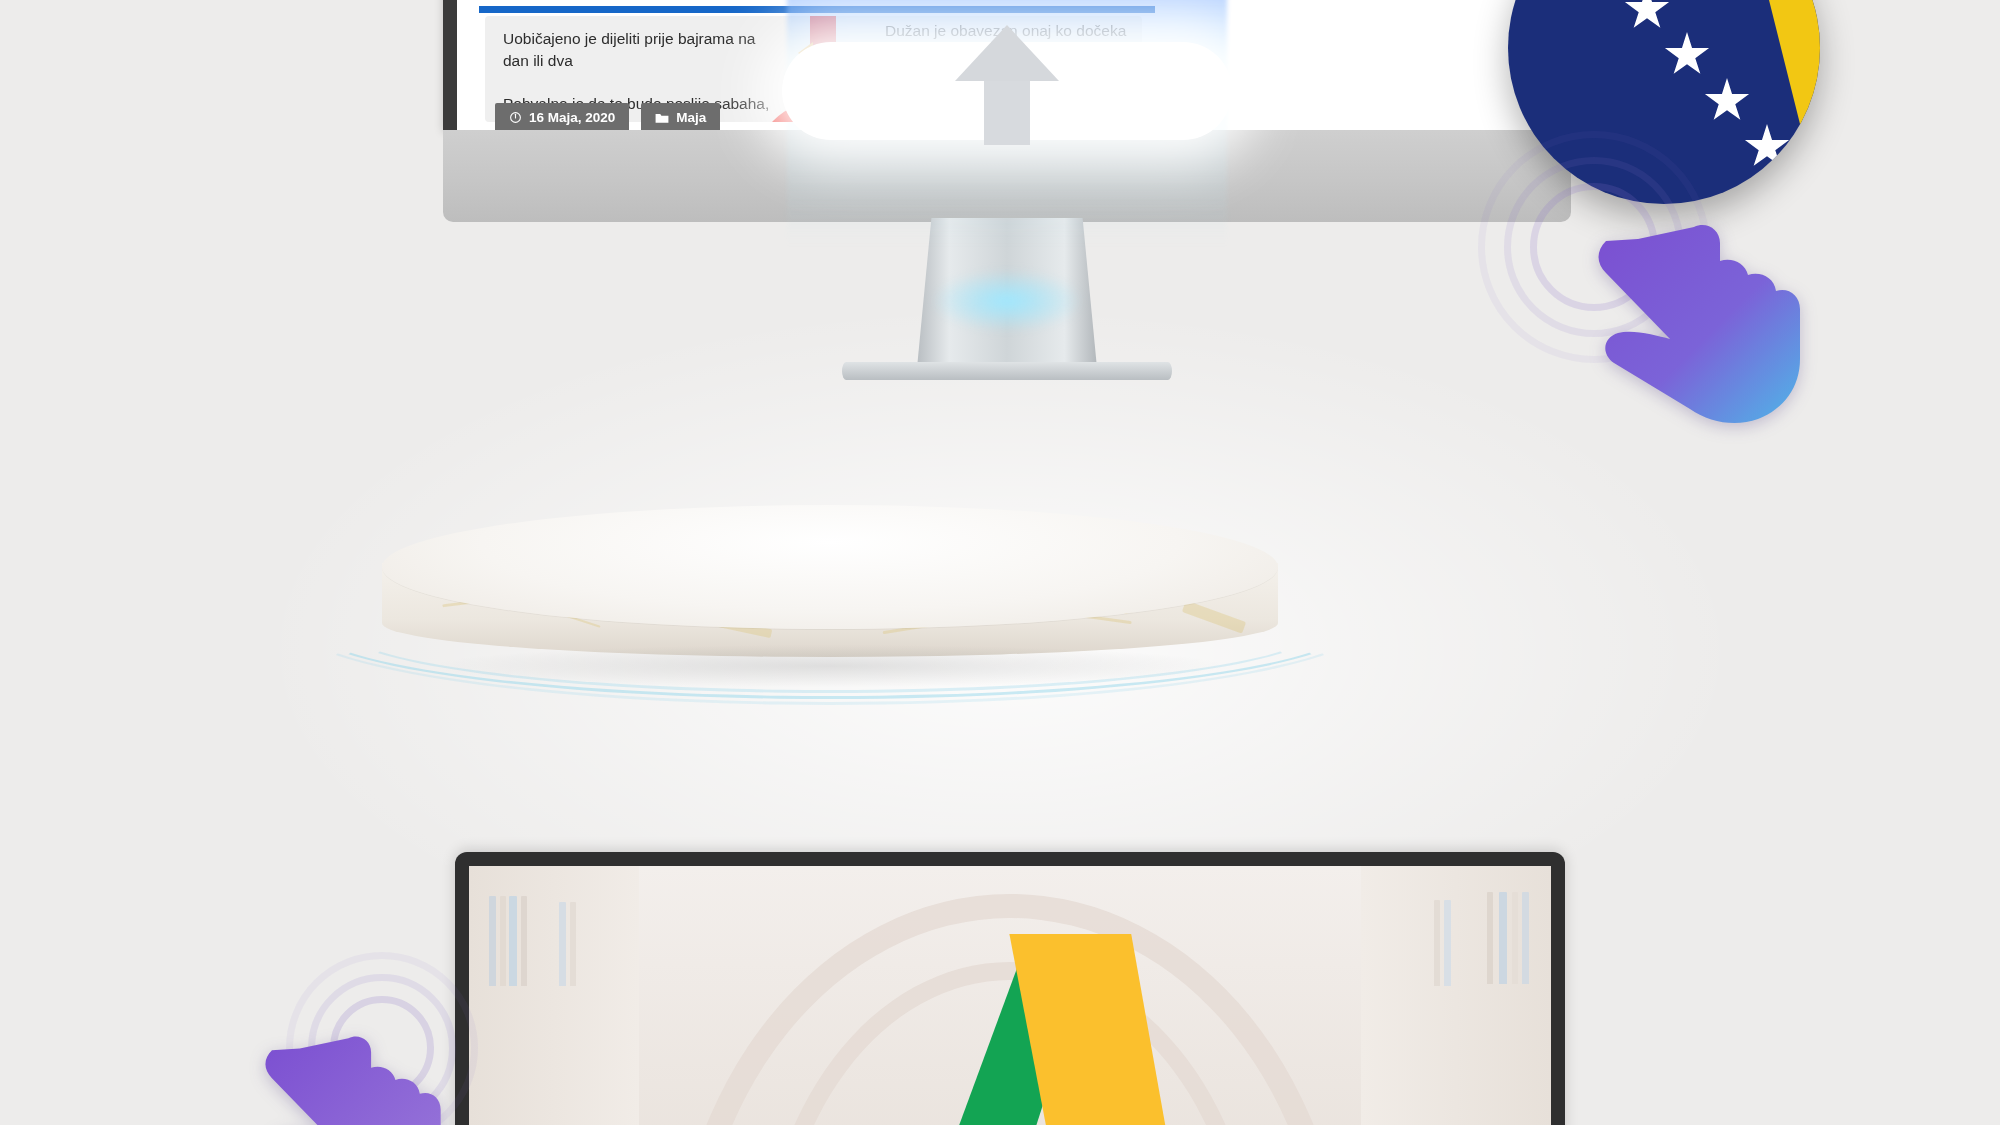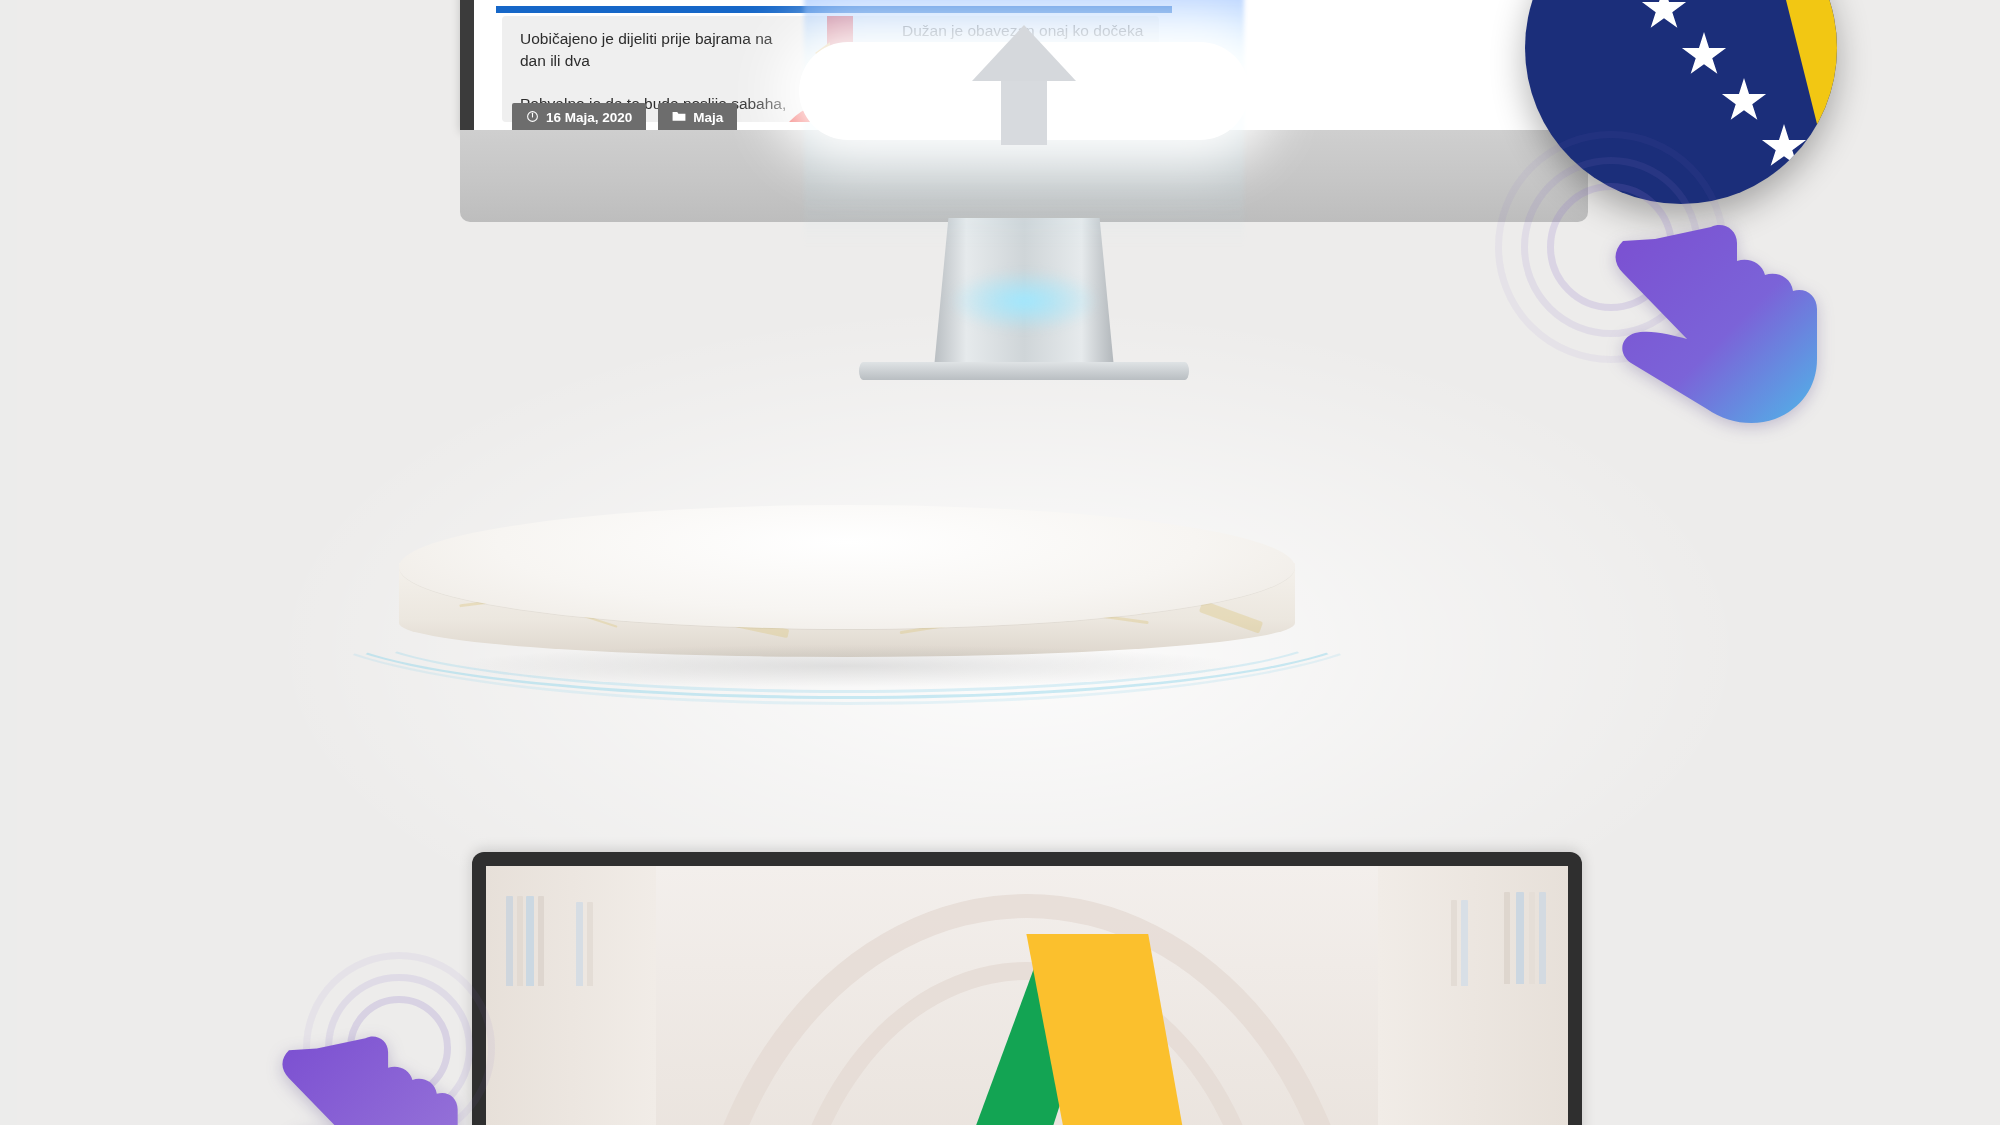--- a/index.html
+++ b/index.html
@@ -4,21 +4,21 @@
 <style>
   * { margin:0; padding:0; box-sizing:border-box; }
   html,body { width:2000px; height:1125px; overflow:hidden; }
   body {
     font-family:"Liberation Sans", sans-serif;
     background:#ececeb;
     position:relative;
   }
 
   
-  #scene { position:absolute; inset:0; background:#edeceb;margin-left:17px; }
+  #scene { position:absolute; inset:0; background:#edeceb; }
 
   
   .bg-glow {
     position:absolute; left:50%; top:300px; transform:translateX(-50%);
     width:1500px; height:700px;
     background:radial-gradient(ellipse at center, rgba(255,255,255,.85) 0%, rgba(236,236,235,0) 70%);
     pointer-events:none;
   }
 
   
@@ -120,21 +120,21 @@
     position:absolute; border-radius:50%; display:flex; align-items:center;
     justify-content:center; color:#fff; font-weight:bold; text-align:center;
     letter-spacing:.2px; text-shadow:0 1px 2px rgba(0,0,0,.16);
   }
   .c-propis { left:268px; top:84px;  width:140px; height:140px; background:#ef3a36; font-size:27px; z-index:4; }
 
   
   .post-meta { position:absolute; left:38px; bottom:-2px; display:flex; gap:12px; z-index:20; }
   .meta-chip {
     background:#6d6d6d; color:#fff; font-size:13.5px; font-weight:bold;
-    padding:7px 14px; display:flex; align-items:flex-start; gap:7px;
+    padding:7px 14px; display:flex; align-items:center; gap:7px;
     border-radius:2px;
   }
   .meta-chip svg { display:block; }
 
   
   .page-side {
     width:408px; padding:18px 22px 0 26px; background:#fff; position:relative;
   }
 
   

